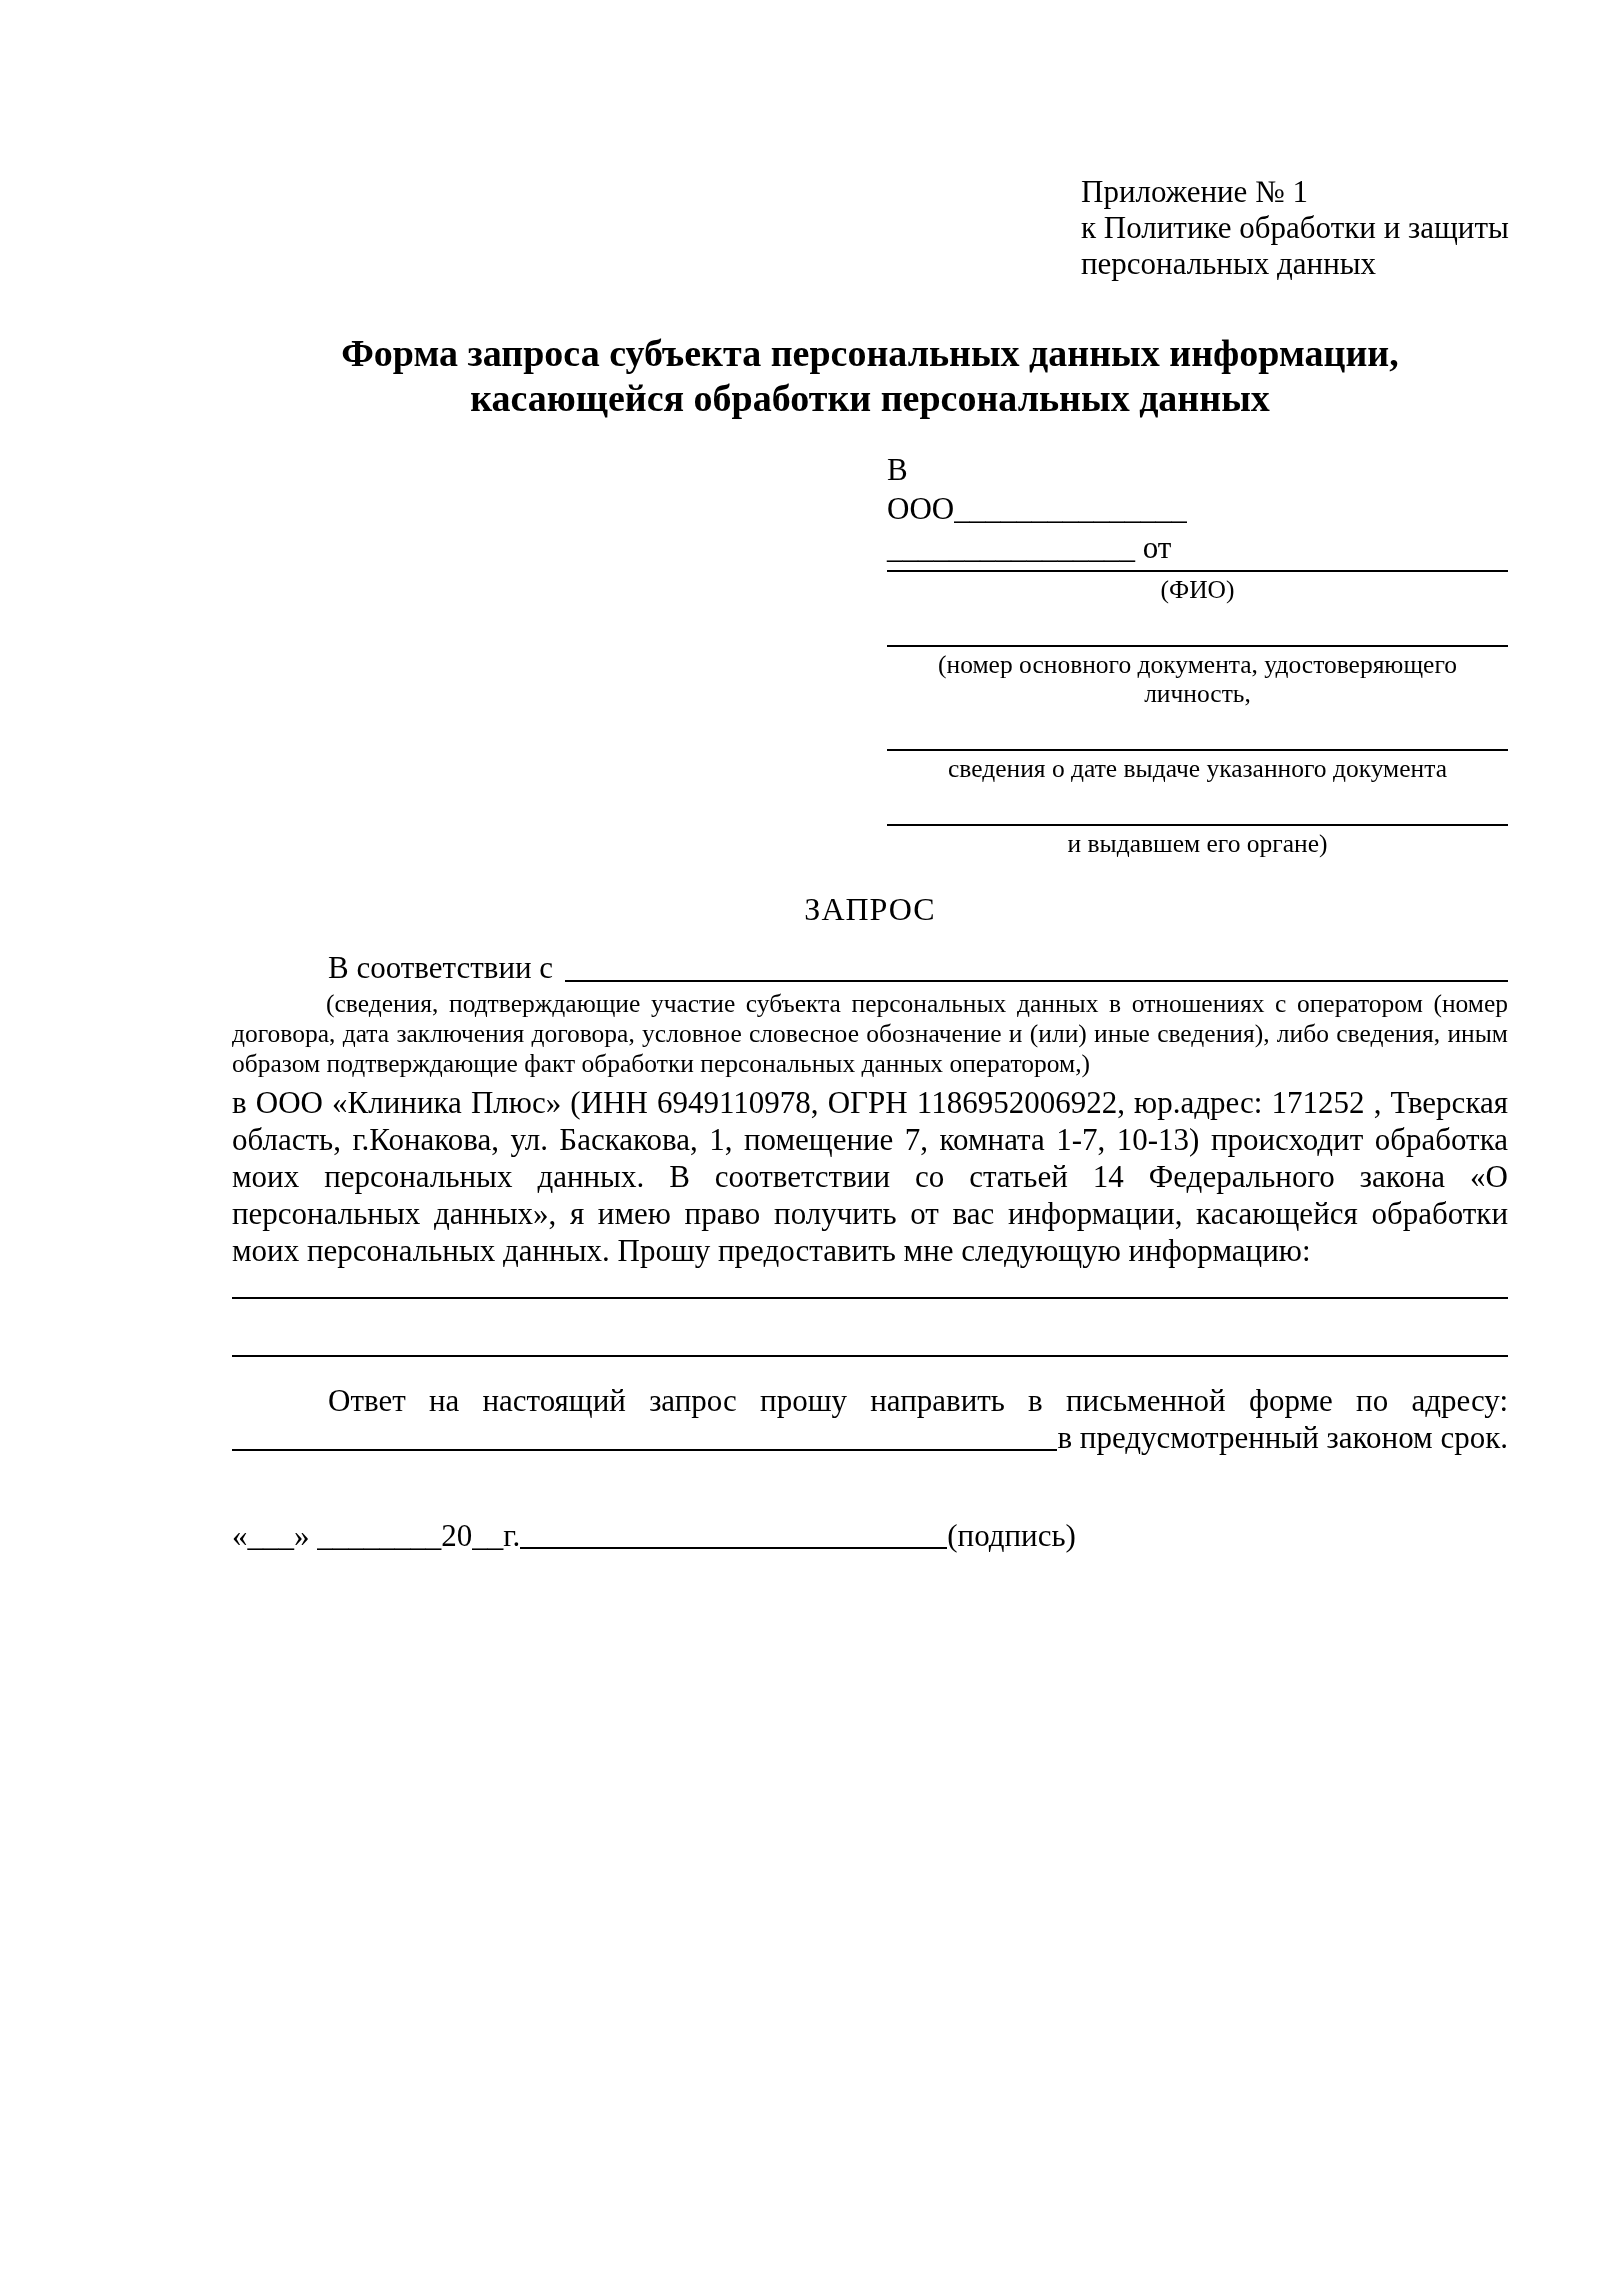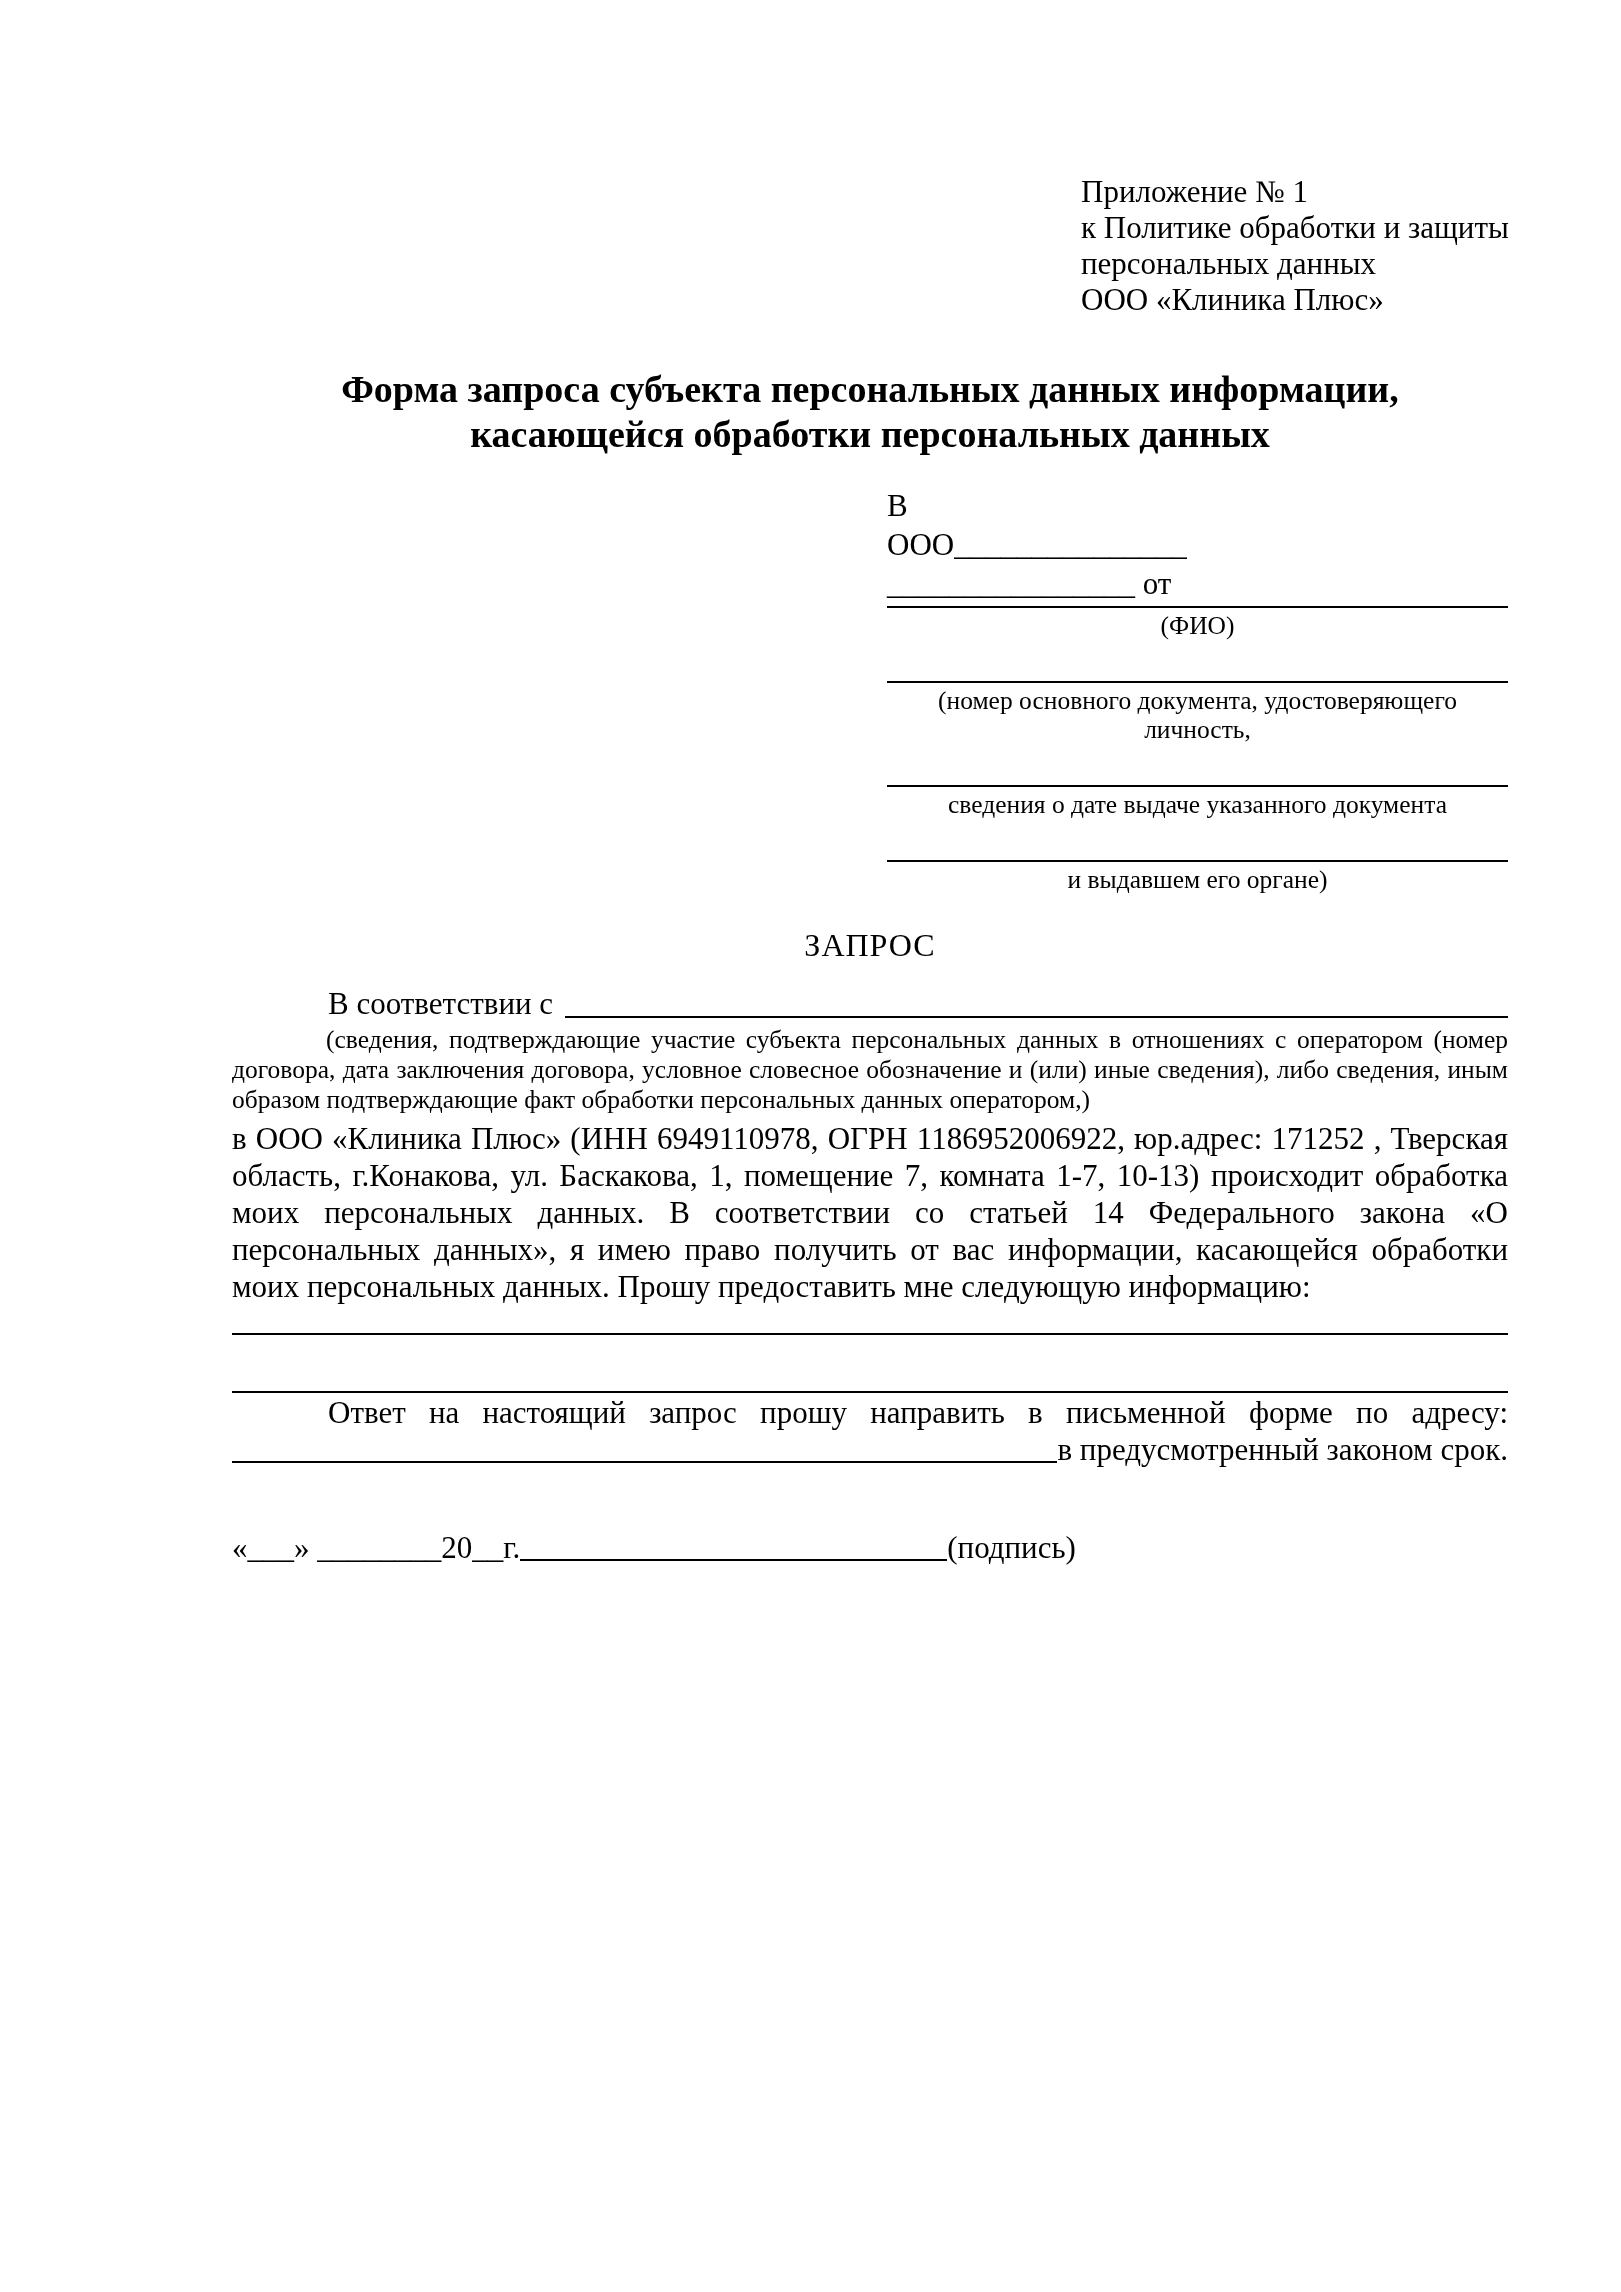--- a/index.html
+++ b/index.html
@@ -91,21 +91,21 @@
   }
 
   .big-line {
     height: 0;
     border-bottom: 2.9px solid #000;
   }
   .big-line.one { margin-top: 27.4px; }
   .big-line.two { margin-top: 56px; }
 
   .reply-para {
-    margin-top: 1px;
+    margin-top: 25px;
     text-align: justify;
     text-align-last: justify;
     text-indent: 96px;
   }
   .reply-row {
     display: flex;
     align-items: flex-end;
   }
   .reply-line {
     flex: 1;
@@ -132,21 +132,20 @@
 </style>
 </head>
 <body>
 
 <div class="page">
 
   <div class="header-block">
     <div class="hb-line">Приложение № 1</div>
     <div class="hb-line">к Политике обработки и защиты</div>
     <div class="hb-line">персональных данных</div>
-    <div class="hb-line">ООО «Клиника Плюс»</div>
   </div>
 
   <h1 class="doc-title">
     <span>Форма запроса субъекта персональных данных информации,</span><br>
     <span>касающейся обработки персональных данных</span>
   </h1>
 
   <div class="addressee">
     <div class="addr-line">В</div>
     <div class="addr-line">ООО_______________</div>

